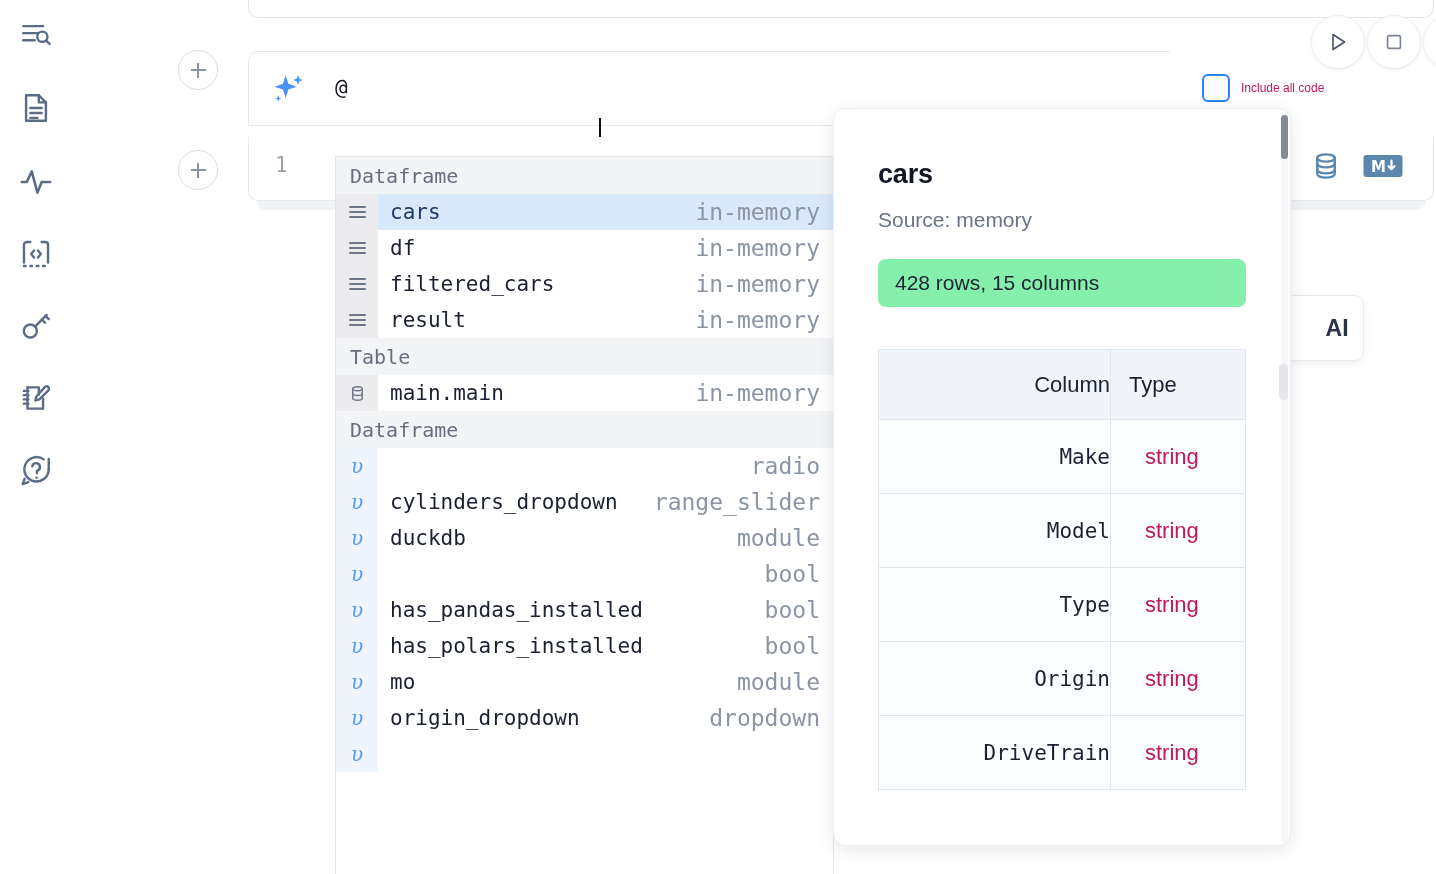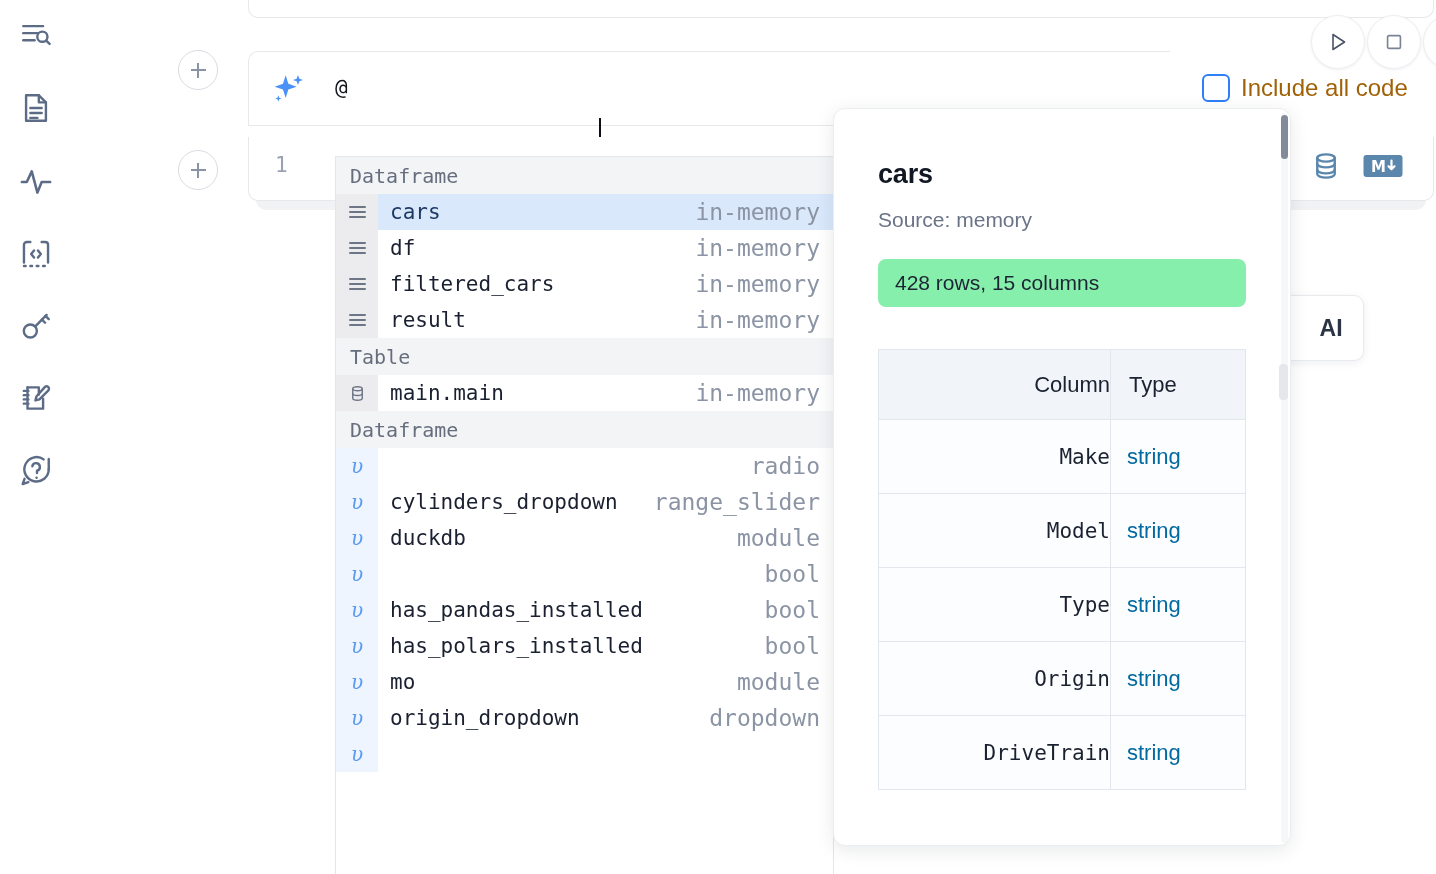--- a/index.html
+++ b/index.html
@@ -62,21 +62,21 @@
     display: flex; align-items: center; justify-content: center;
   }
   .include-row {
     position: absolute; left: 1202px; top: 74px;
     display: flex; align-items: center; gap: 11px;
   }
   .cb-box {
     width: 28px; height: 28px; border-radius: 6px;
     border: 2px solid #2d7ff9; background: #ffffff;
   }
-  .include-label { font-size: 24px; color: #a16207; white-space: nowrap; }
+  .include-label { font-size: 12px; color: #be185d; white-space: nowrap; }
 
   
   .code-cell {
     position: absolute; left: 248px; top: 137px; width: 1186px; height: 64px;
     background: #ffffff; border: 1px solid #e6e8ec; border-top: none;
     border-radius: 0 0 10px 10px;
   }
   .code-cell-shadow {
     position: absolute; left: 256px; top: 196px; width: 1170px; height: 14px;
     background: #f1f2f4; border-radius: 0 0 10px 10px;
@@ -87,21 +87,21 @@
     font-size: 21px; color: #9aa2b1;
   }
   .cell-icons { position: absolute; right: 30px; top: 14px; display: flex; align-items: center; gap: 22px; }
 
   
   .ai-card {
     position: absolute; left: 1252px; top: 295px; width: 112px; height: 66px;
     background: #ffffff; border: 1px solid #e8eaee; border-radius: 10px;
     box-shadow: 0 2px 8px rgba(20,30,55,0.07);
     display: flex; align-items: center; justify-content: flex-end;
-    padding-right: 20px;
+    padding-right: 14px;
   }
   .ai-card-text { font-size: 23px; font-weight: 600; color: #2b3445; letter-spacing: 0.3px; }
 
   
   .ac-dropdown {
     position: absolute; left: 335px; top: 108px; width: 499px; height: 728px;
     background: #ffffff; border: 1px solid #e4e6ea;
     box-shadow: 0 5px 18px rgba(25,35,60,0.10);
     overflow: hidden; z-index: 40; margin-top: 48px;
   }
@@ -162,25 +162,25 @@
   .ip-table {
     position: absolute; left: 44px; top: 240px; width: 368px;
     border-collapse: collapse; table-layout: fixed;
   }
   .ip-table th {
     background: #f1f4f8; border: 1px solid #e2e7ee;
     height: 70px; text-align: left; padding-left: 18px;
     font-size: 22px; font-weight: 400; color: #1a2130;
   }
   .ip-table td {
-    border: 1px solid #e2e7ee; height: 74px; padding-left: 16px;
+    border: 1px solid #e2e7ee; height: 74px; padding-left: 34px;
     font-size: 22px; background: #fcfdfe;
   }
   .ip-table td.c-col { font-family: "DejaVu Sans Mono", monospace; color: #1a2130; font-size: 21px; }
-  .ip-table td.c-type { color: #0369a1; }
+  .ip-table td.c-type { color: #be185d; }
   .ip-table th:first-child, .ip-table td:first-child { width: 232px; text-align: right; }
   .ip-scroll {
     position: absolute; right: 2px; top: 4px; width: 7px; height: 730px;
     background: #f6f7f9; border-radius: 4px;
   }
   .ip-thumb {
     position: absolute; right: 2px; top: 6px; width: 7px; height: 44px;
     background: #6e778a; border-radius: 4px; opacity: .85;
   }
   .ip-thumb2 {

